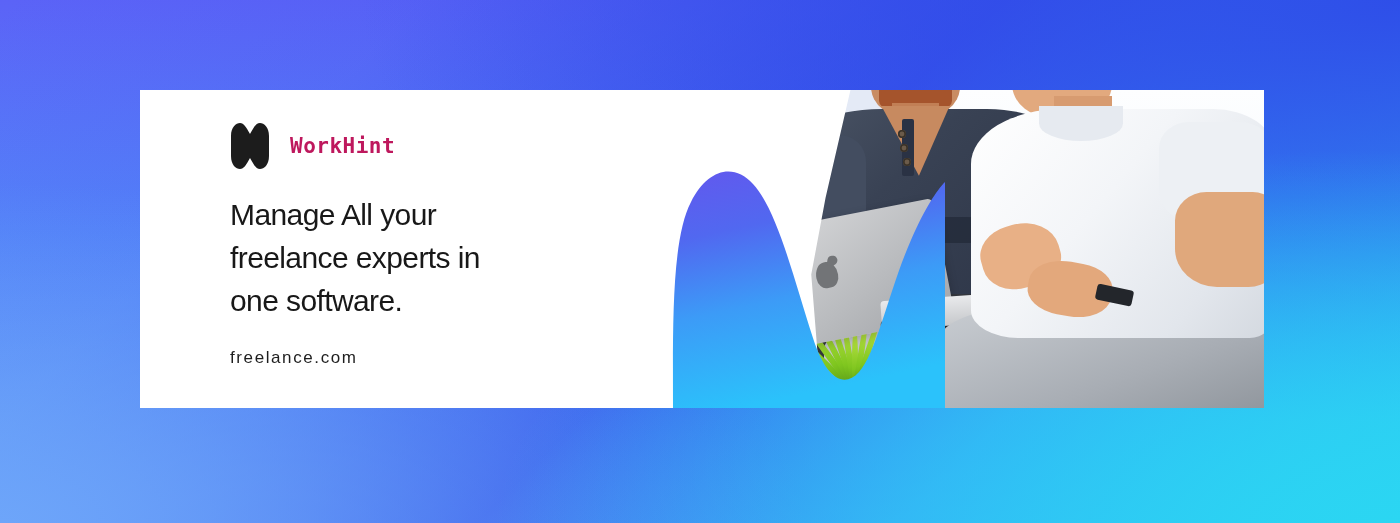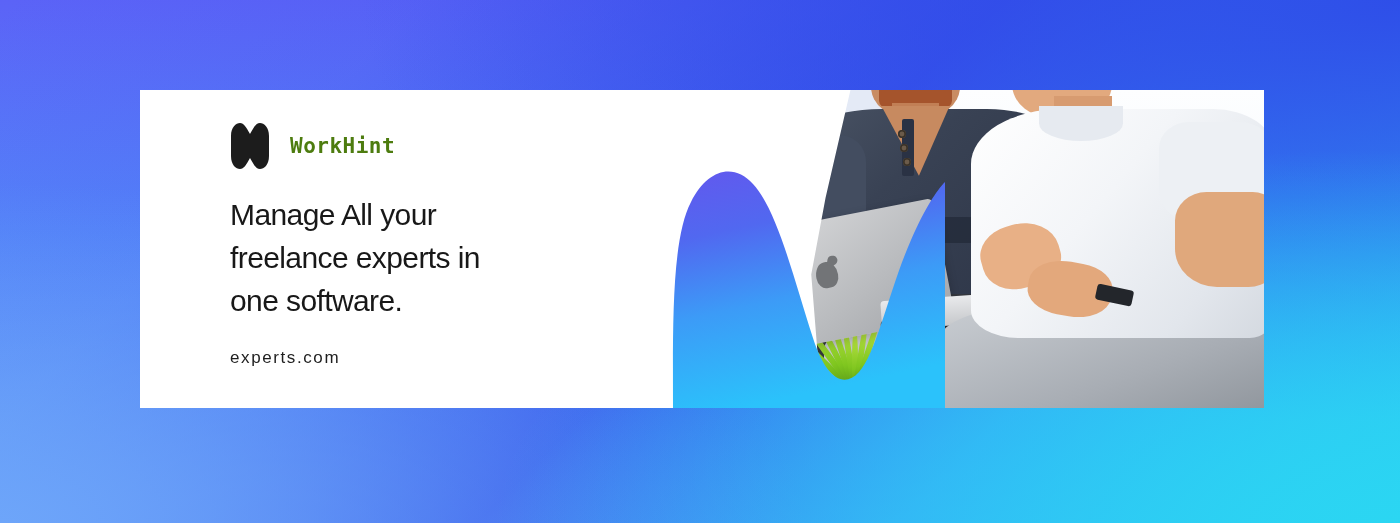--- a/index.html
+++ b/index.html
@@ -285,21 +285,21 @@
     display: flex;
     align-items: center;
     gap: 18px;
   }
   .brand-mark { width: 44px; height: 48px; display: block; }
   .brand-name {
     font-family: "DejaVu Sans Mono", "Liberation Mono", monospace;
     font-size: 21px;
     font-weight: 700;
     letter-spacing: 0.5px;
-    color: #4d7c0f;
+    color: #be185d;
     white-space: nowrap;
   }
   .headline {
     position: absolute;
     top: 103px; left: 2px;
     margin: 0;
     font-size: 30px;
     line-height: 43px;
     font-weight: 400;
     letter-spacing: -0.6px;
@@ -421,18 +421,18 @@
                    C8,47 3,43 3,34
                    Z" fill="#1C1C1C"></path>
         </svg>
         <span class="brand-name">WorkHint</span>
       </div>
 
       <h1 class="headline">Manage All your
 freelance experts in
 one software.</h1>
 
-      <div class="website">experts.com</div>
+      <div class="website">freelance.com</div>
 
     </div>
 
   </div>
 </div>
 
 </body></html>

